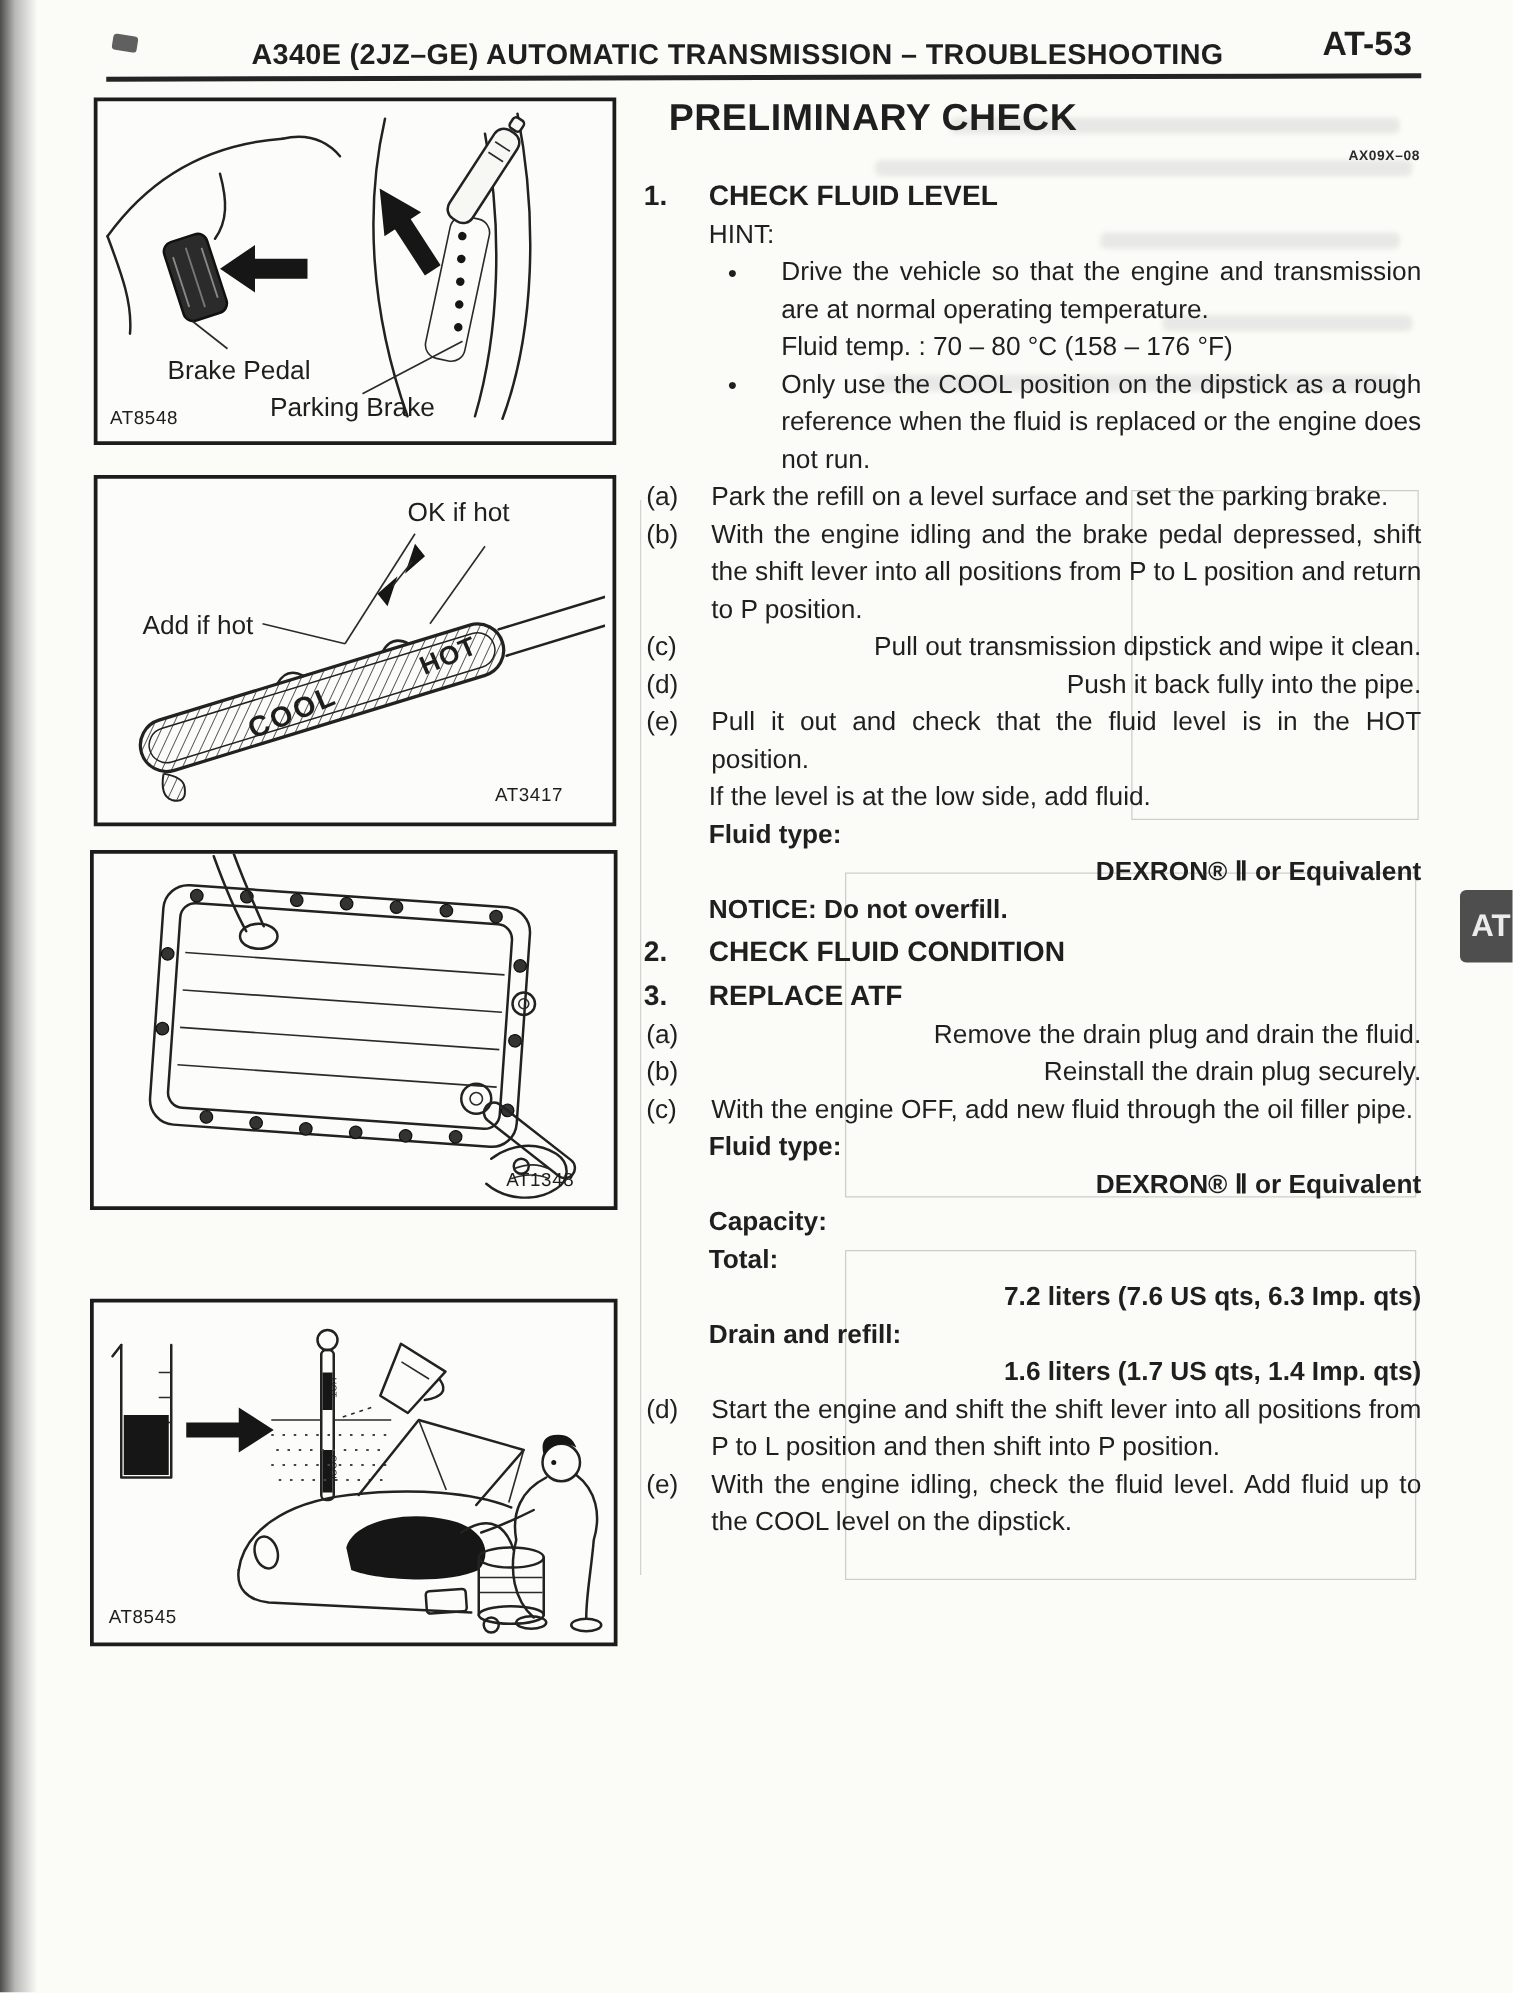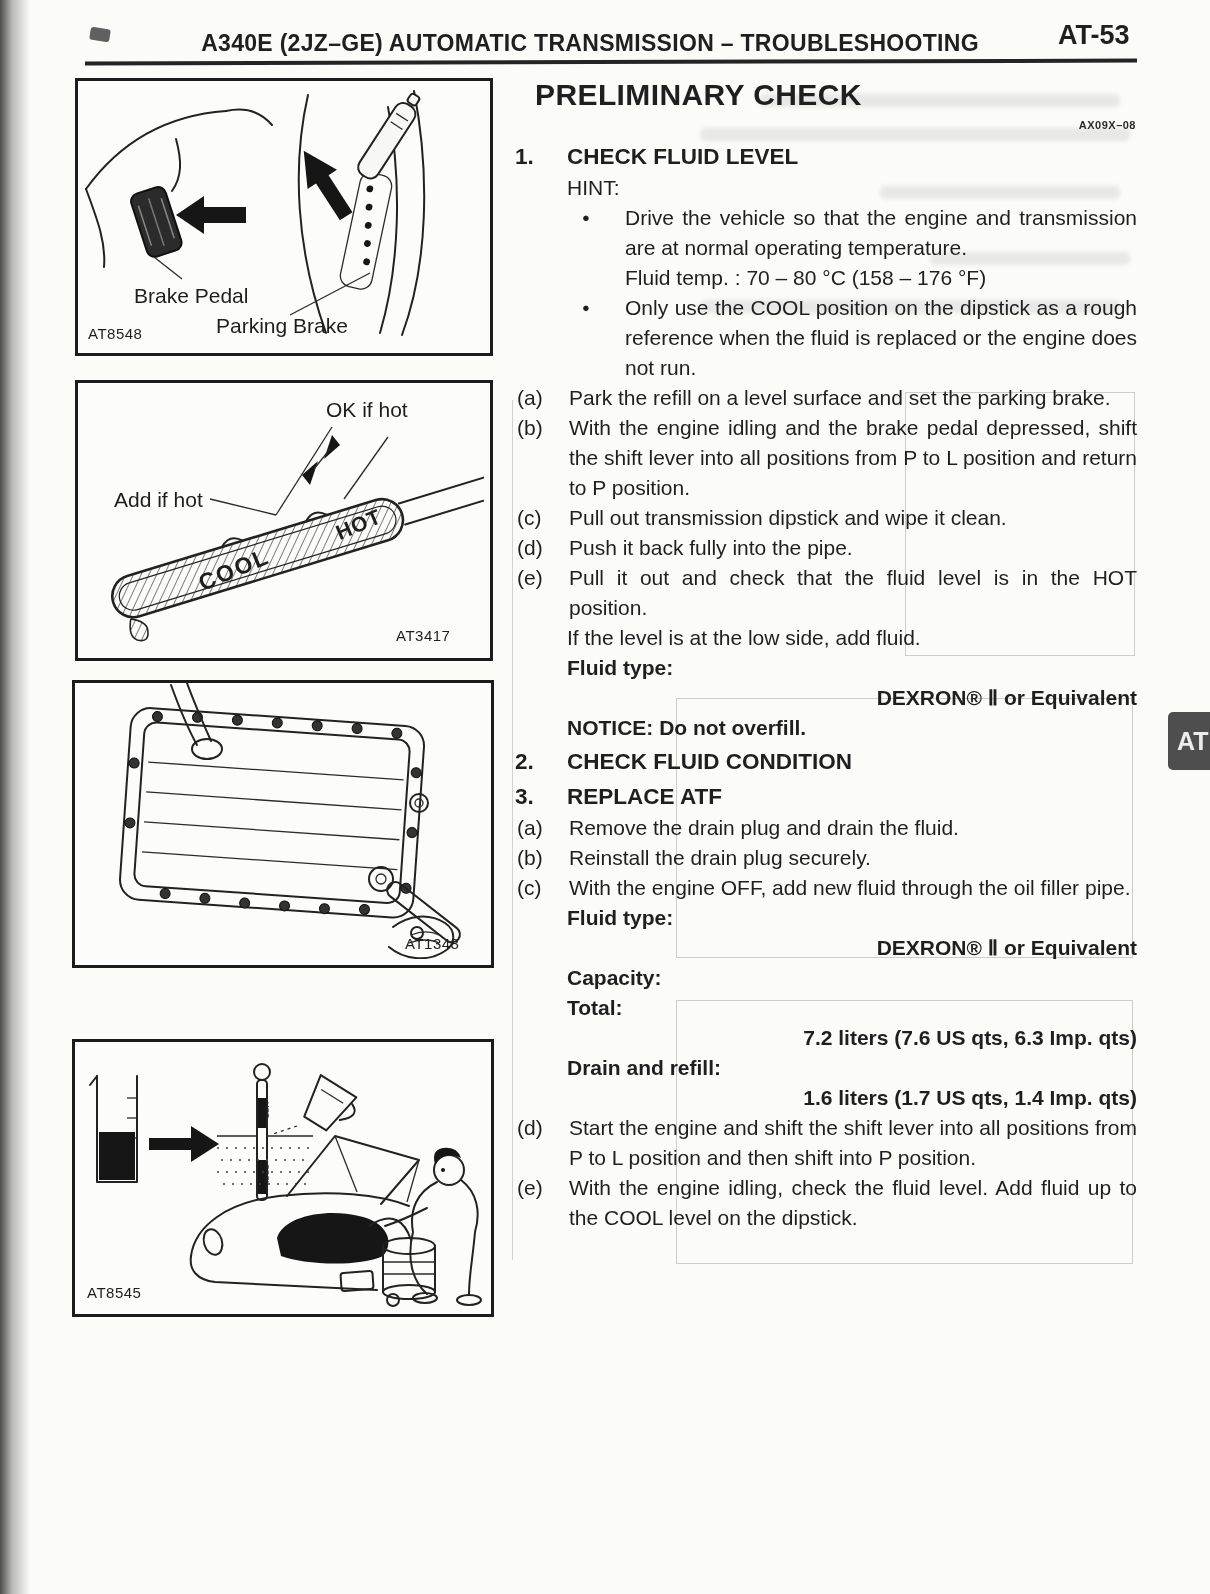--- a/index.html
+++ b/index.html
@@ -34,21 +34,21 @@
   .sec{display:flex;margin-top:3px;}
   .sec-num{width:52px;font-weight:bold;font-size:22.5px;line-height:32px;}
   .sec-title{font-weight:bold;font-size:22.5px;line-height:32px;}
   .plain{margin-left:52px;}
   .bullet{display:flex;margin-left:52px;}
   .dot{width:43px;padding-left:15px;font-size:13px;}
   .btxt{flex:1;text-align:justify;}
   .step{display:flex;}
   .slbl{width:52px;padding-left:2px;}
   .stxt{flex:1;text-align:justify;}
-  .stxt.nj{text-align:left;}
+  .stxt.nj{text-align:right;}
   .ind1{margin-left:52px;font-weight:bold;}
   .ind2{margin-left:92px;font-weight:bold;text-align:right;}
   
   text{fill:#1e1e1e;}
   .ann{font-size:21px;font-family:"Liberation Sans",sans-serif;}
   .code{font-size:15px;font-family:"Liberation Sans",sans-serif;letter-spacing:.5px;}
   .ln{stroke:#222;stroke-width:2;fill:none;stroke-linecap:round;stroke-linejoin:round;}
   .thin{stroke:#2a2a2a;stroke-width:1.3;fill:none;}
   .solid{fill:#161616;stroke:none;}
 </style>

